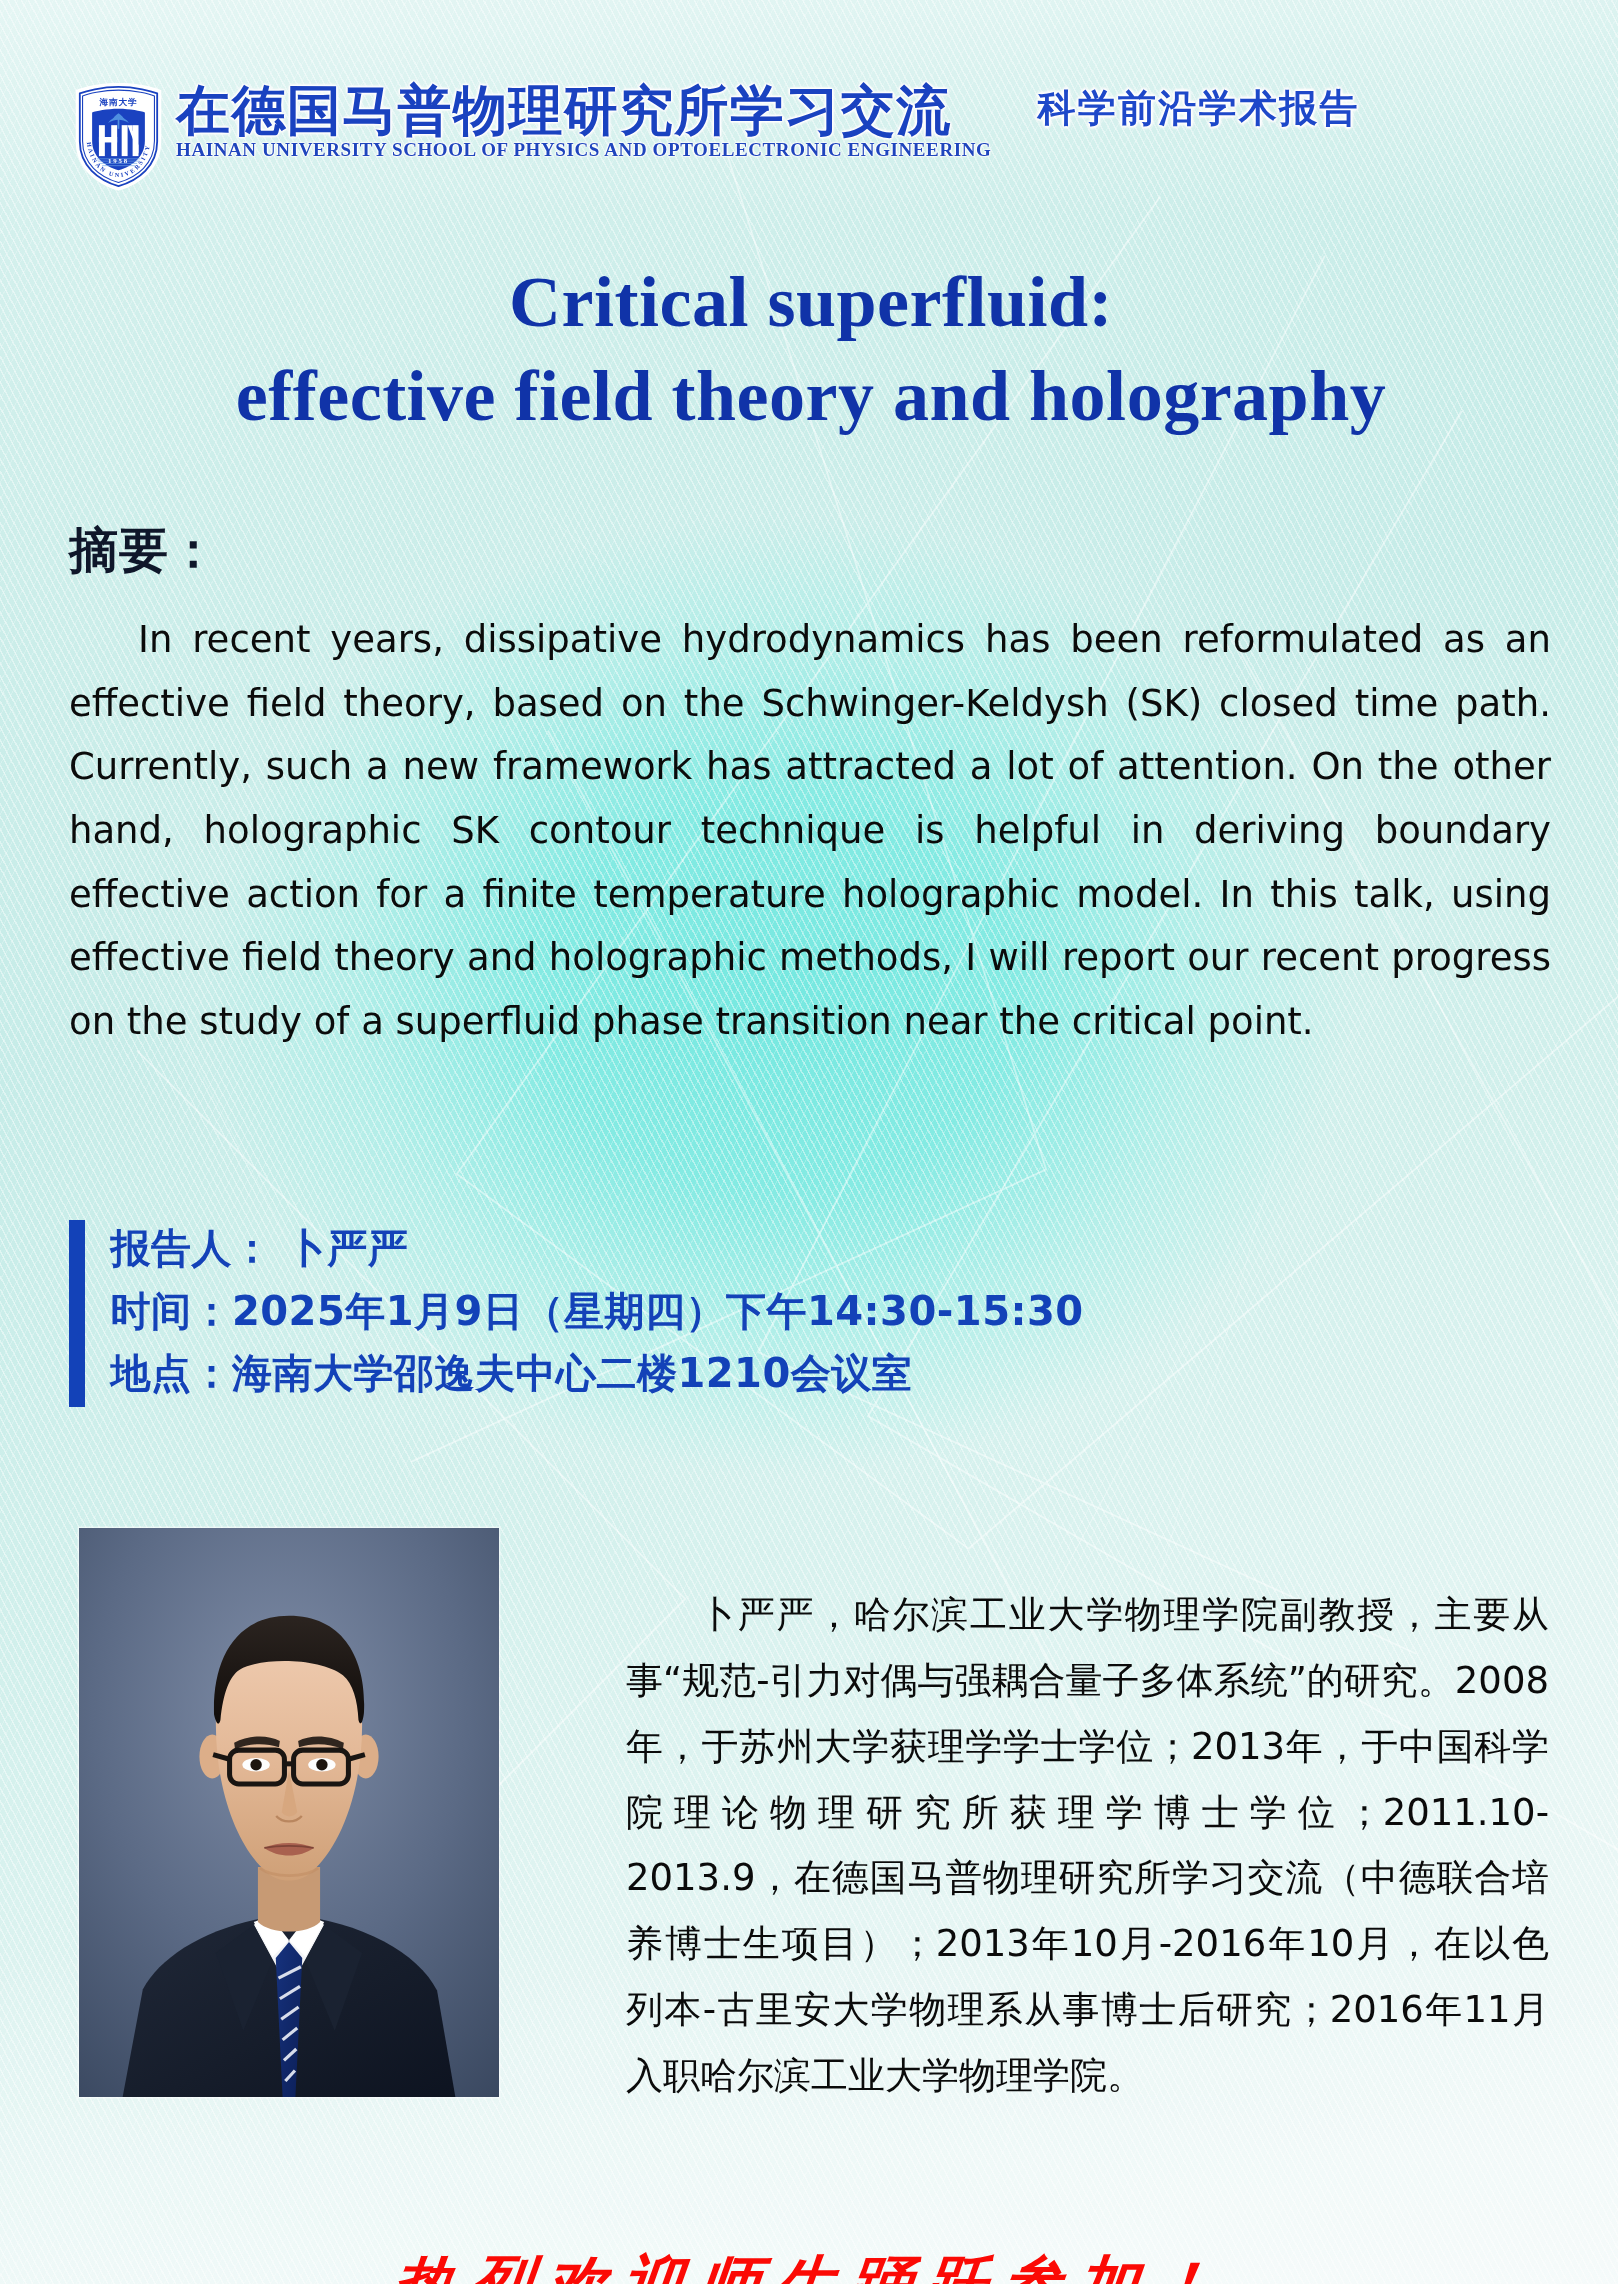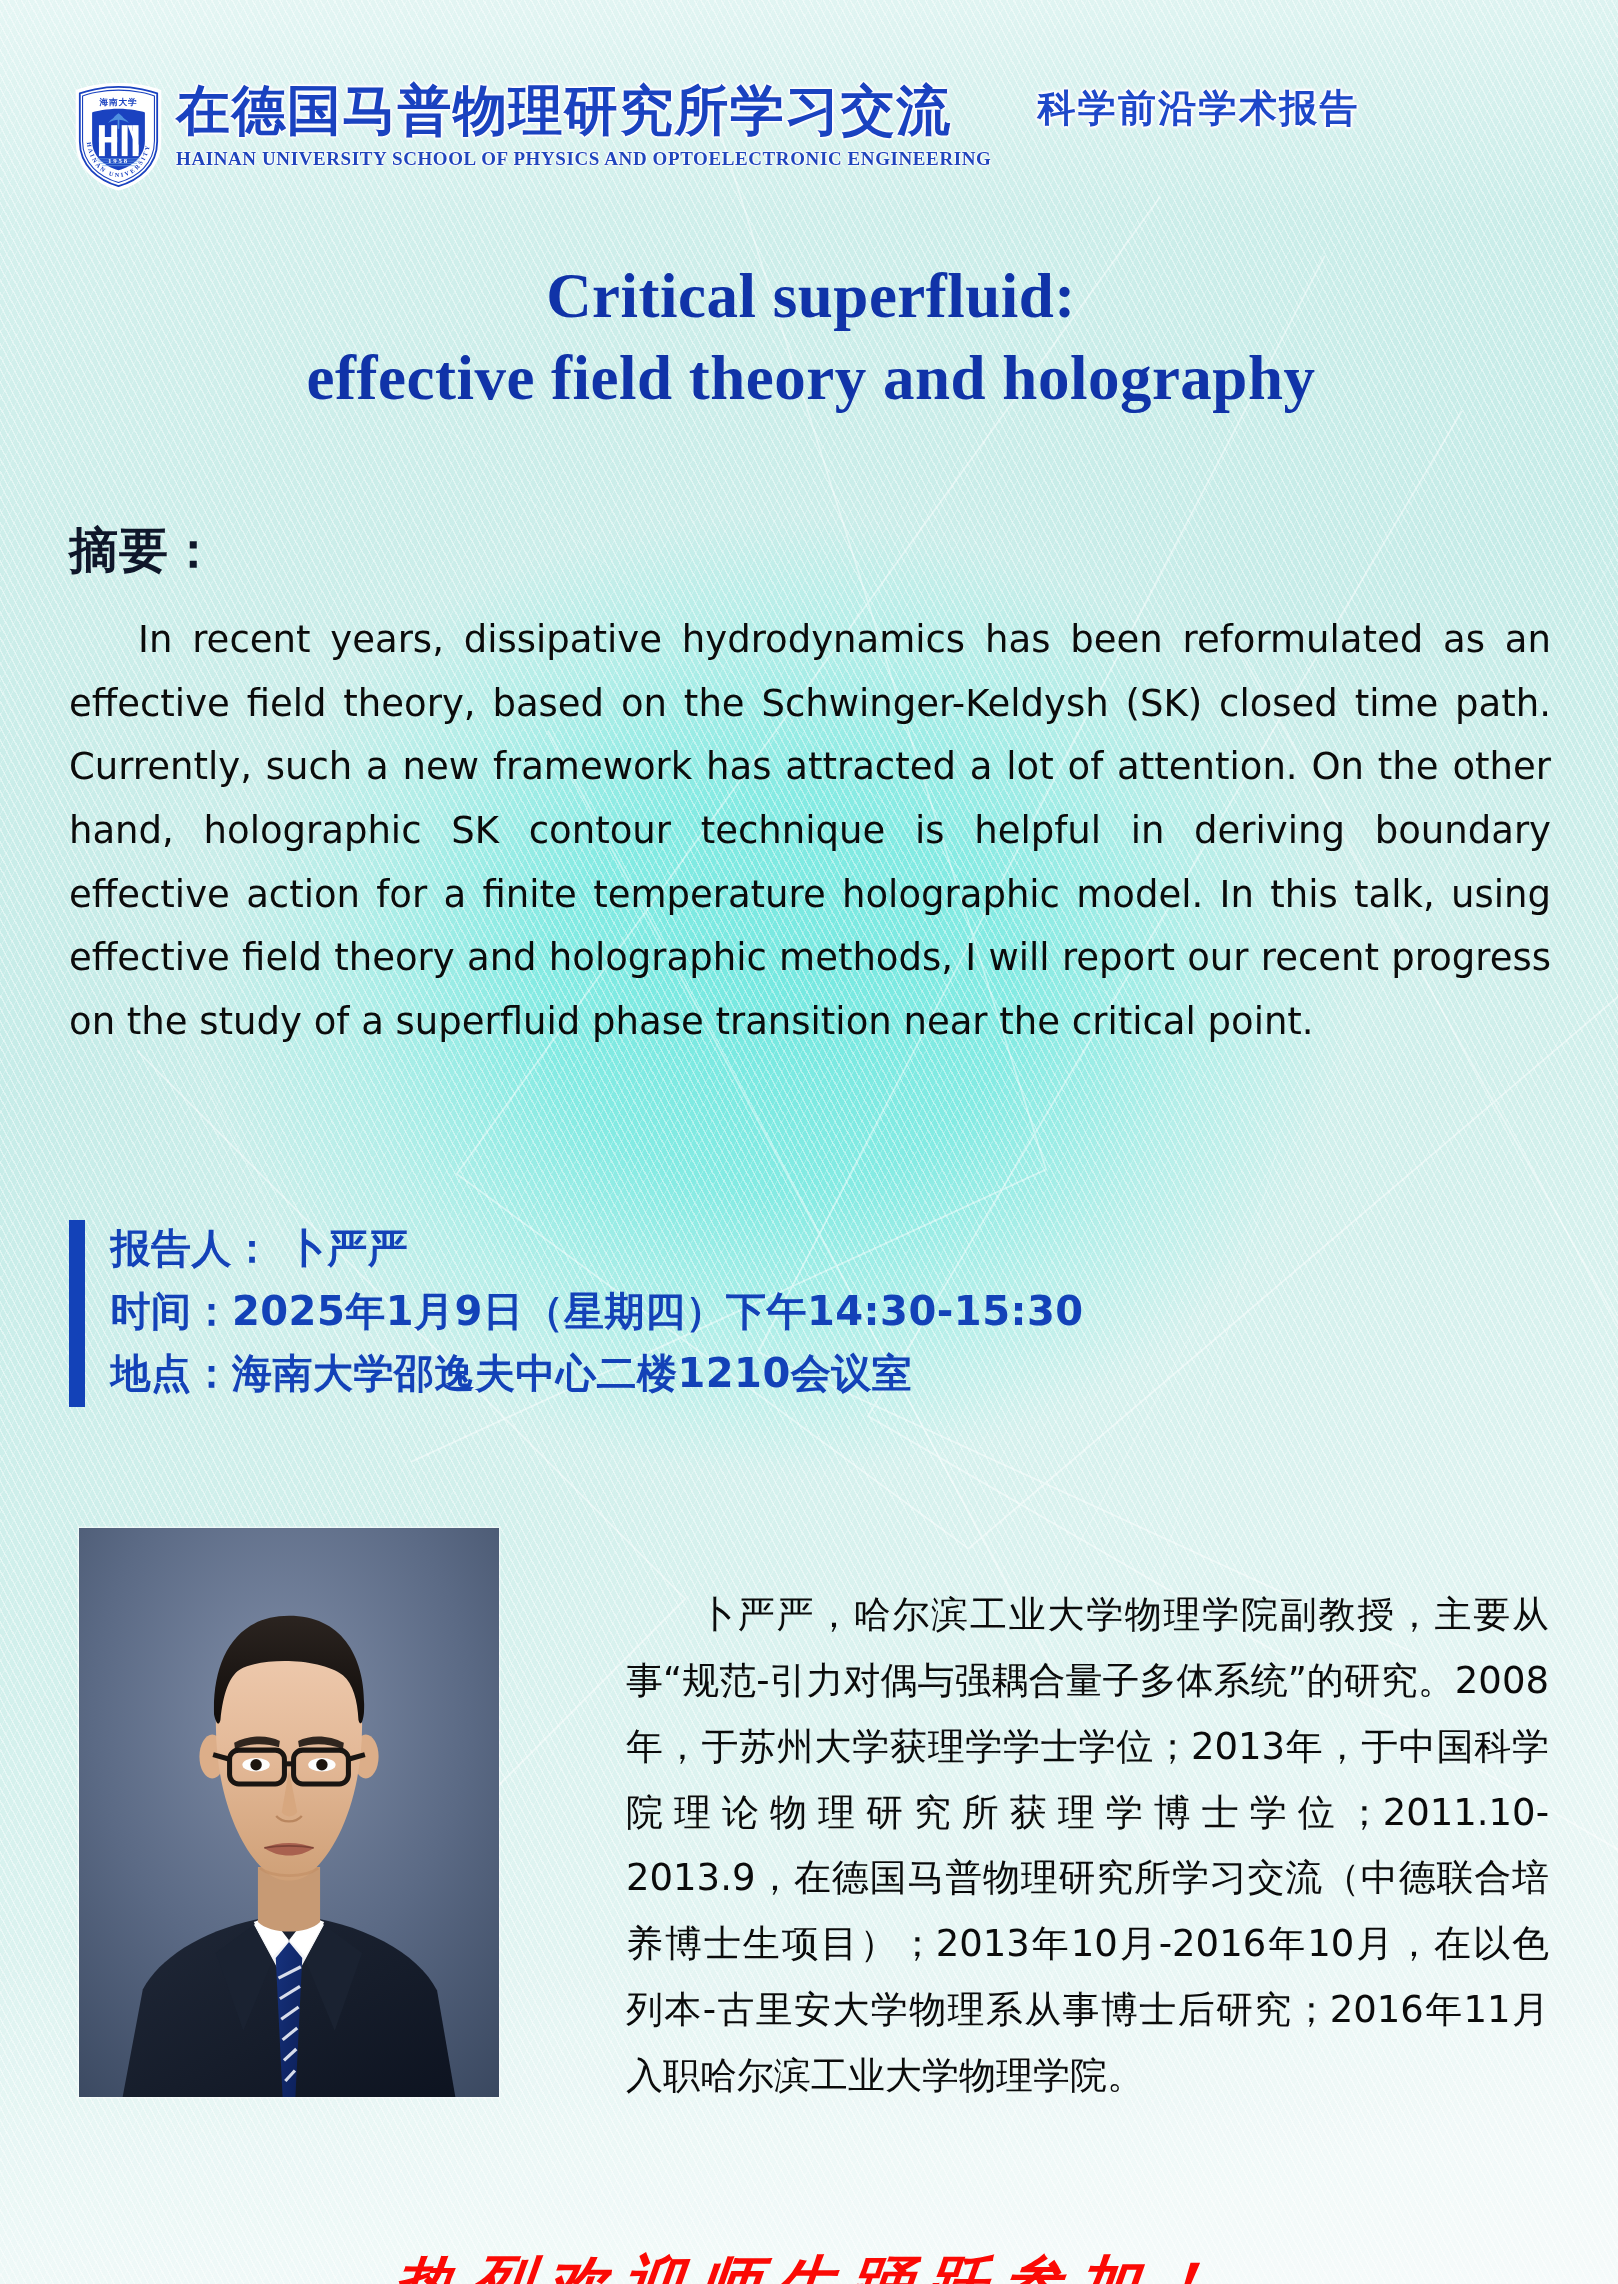--- a/index.html
+++ b/index.html
@@ -84,21 +84,21 @@
       0 0 3.2px #fff, 0 0 3.2px #fff, 0 0 2.3px #fff, 0 0 5.5px #fff,
       1.4px 0 1.8px #fff, -1.4px 0 1.8px #fff, 0 1.4px 1.8px #fff, 0 -1.4px 1.8px #fff;
   }
   .uni-en {
     font-family: "Liberation Serif", serif;
     font-size: 19px;
     font-weight: 700;
     color: #1f45bd;
     letter-spacing: 0.6px;
     white-space: nowrap;
-    margin-top: 9px;
+    margin-top: 0;
     transform: scaleX(1.0);
     text-shadow: 0 0 2.7px #fff, 0 0 2.7px #fff, 0 0 1.8px #fff, 0.9px 0 1.4px #fff, -0.9px 0 1.4px #fff;
   }
   .series-title {
     margin-left: 46px;
     font-family: "DejaVu Sans", sans-serif;
     font-size: 38px;
     font-weight: 700;
     color: #1e48c9;
     letter-spacing: 2.3px;
@@ -109,21 +109,21 @@
   }
 
   
   .talk-title {
     position: absolute;
     left: 78px; top: 256px;
     width: 1466px;
     text-align: center;
     font-family: "Liberation Serif", serif;
     font-weight: 700;
-    font-size: 63px;
+    font-size: 72px;
     line-height: 1.30;
     color: #1033a8;
     letter-spacing: 0.5px;
   }
   .talk-title .tl { display: block; }
 
   
   .abs-label {
     position: absolute;
     left: 69px; top: 518px;

